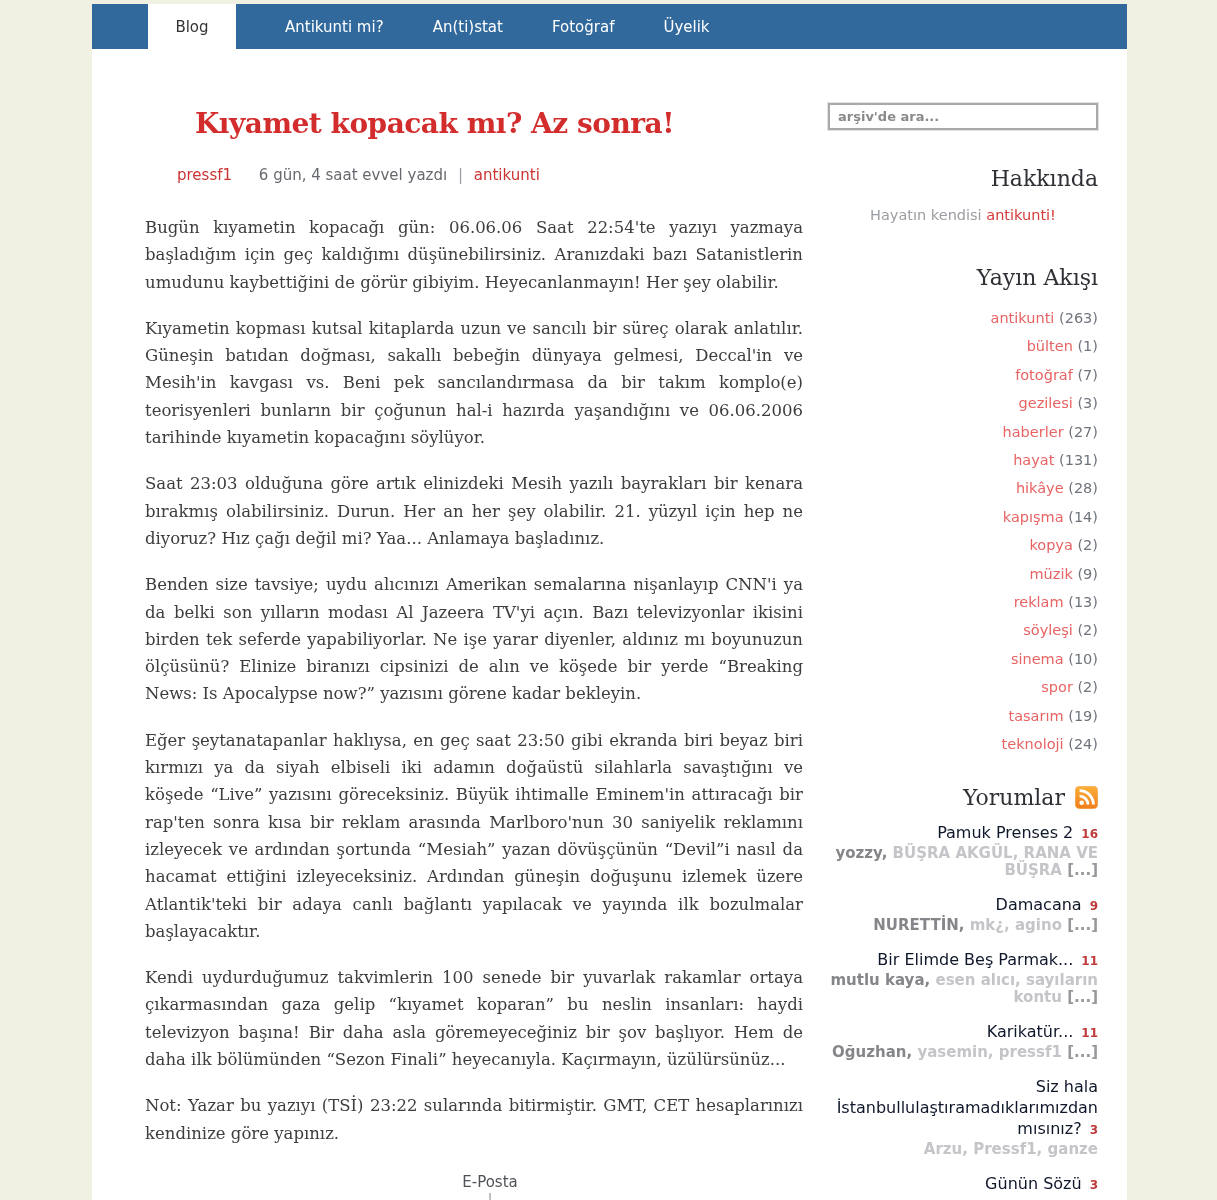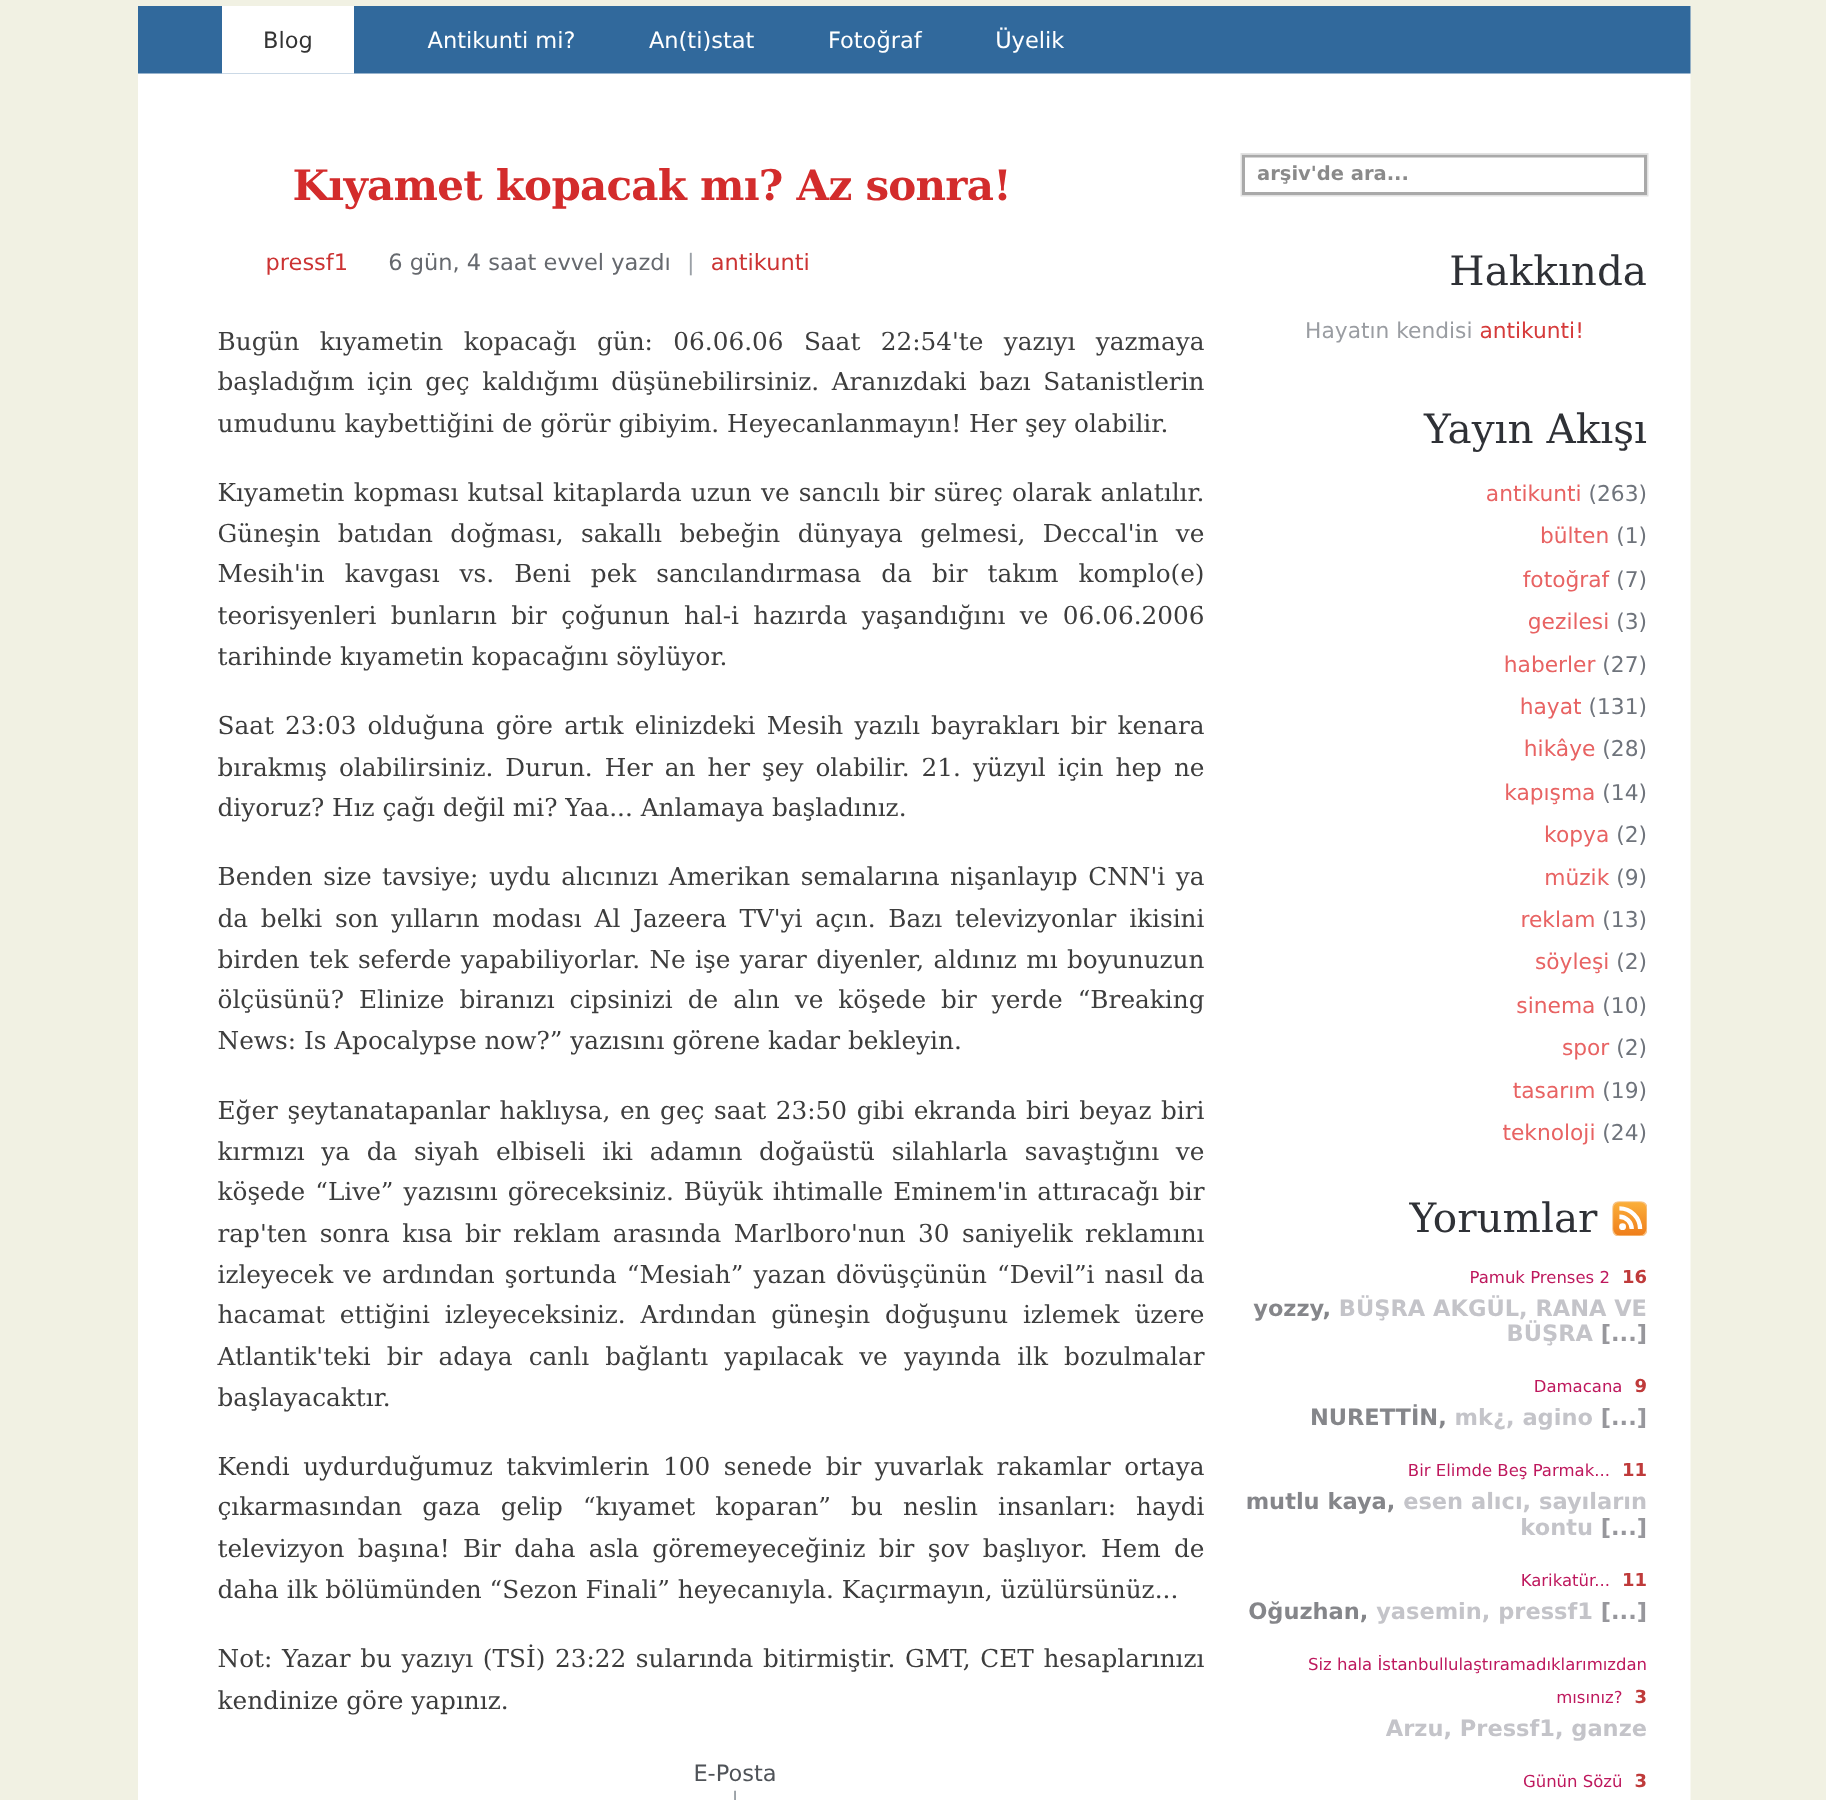--- a/index.html
+++ b/index.html
@@ -38,39 +38,39 @@
   .post-actions .pipe2 { color:#b9bdc2; margin:0 12px 0 24px; }
   .post-actions .reads { color:#adb2b8; }
 
   
   .search-box { margin-top:54px; }
   .search-box input { width:270px; height:27px; border:2px solid #a9a9a9; outline:1px solid #e2e2e2;
                       padding:0 8px; font-family:"DejaVu Sans","Liberation Sans",sans-serif;
                       font-size:13px; font-weight:700; color:#8a8a8a; background:#ffffff; }
   .search-box input::placeholder { color:#8a8a8a; opacity:1; }
 
-  .side-heading { font-family:"DejaVu Serif","Liberation Serif",serif; font-size:27px; font-weight:400;
+  .side-heading { font-family:"DejaVu Serif","Liberation Serif",serif; font-size:22px; font-weight:400;
                   color:#2f3136; text-align:right; }
   .h-about { margin-top:36px; }
   .about-line { text-align:center; font-size:14.5px; margin-top:16px; }
   .about-line .grey { color:#9a9da2; }
   .about-line .red { color:#d63b3b; text-decoration:none; }
 
   .h-feed { margin-top:42px; }
   .cat-list { list-style:none; text-align:right; margin-top:14px; }
   .cat-list li { line-height:28.4px; font-size:14.5px; }
   .cat-list .cat-label { color:#e86363; text-decoration:none; cursor:pointer; }
   .cat-list .cat-count { color:#6f747c; }
 
   .h-comments-row { display:flex; justify-content:flex-end; align-items:center; gap:10px; margin-top:26px; }
   .rss-icon { width:23px; height:23px; display:block; }
 
   .comment-list { margin-top:12px; text-align:right; }
   .comment { margin-bottom:15px; }
-  .c-title { font-size:11px; color:#be185d; text-decoration:none; cursor:pointer; line-height:21px; }
+  .c-title { font-size:16px; color:#0f172a; text-decoration:none; cursor:pointer; line-height:21px; }
   .c-count { font-size:12px; font-weight:700; color:#bf3a3a; margin-left:8px; }
   .c-commenters { font-size:15px; font-weight:700; line-height:17px; margin-top:2px; }
   .cm { color:#c4c4c9; }
   .cm.s { color:#85868a; }
   .cm.e { color:#97979c; }
 </style>
 </head>
 <body>
 
 <div class="page-wrap">

